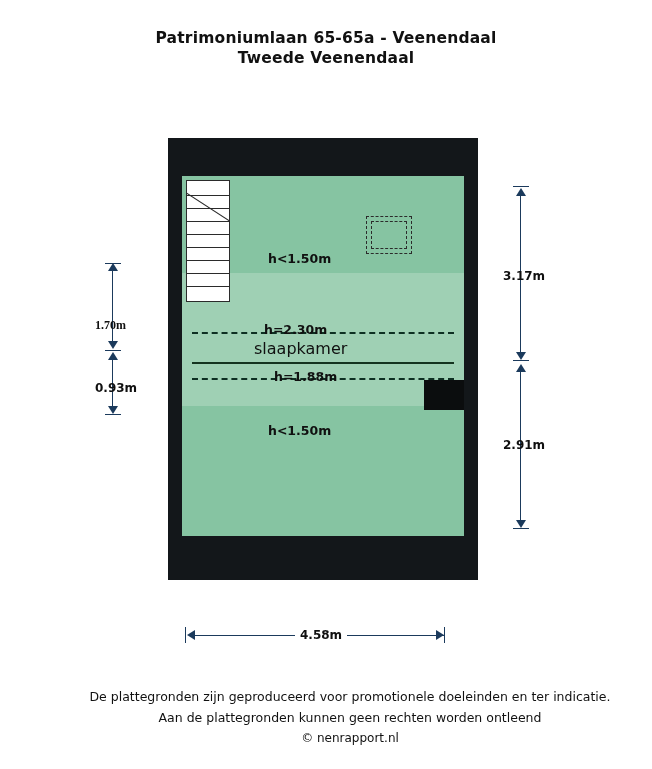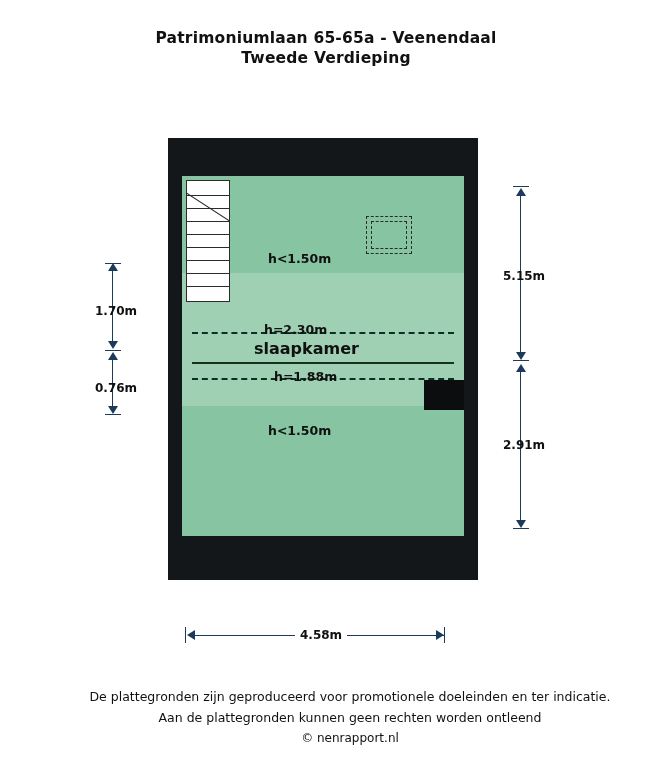--- a/index.html
+++ b/index.html
@@ -178,21 +178,21 @@
   
   .plan-label {
     position: absolute;
     font-size: 12.5px;
     font-weight: bold;
     color: #101010;
     white-space: nowrap;
   }
   .plan-label.room {
     font-size: 16px;
-    font-weight: bold;
+    font-weight: normal;
   }
 
   
   .dim-text {
     position: absolute;
     font-size: 12px;
     font-weight: bold;
     color: #101010;
     white-space: nowrap;
   }
@@ -254,21 +254,21 @@
   }
   .footer-line.copy {
     font-size: 12px;
   }
 </style>
 </head>
 <body>
 
 <div class="title-block">
   <div class="title-line1">Patrimoniumlaan 65-65a - Veenendaal</div>
-  <div class="title-line2">Tweede Verdieping</div>
+  <div class="title-line2">Tweede Veenendaal</div>
 </div>
 
 <div class="plan">
 
   <div class="room-fill"></div>
   <div class="zone-dark-top"></div>
   <div class="zone-dark-bottom"></div>
 
   <div class="band-top"></div>
   <div class="band-bottom"></div>
@@ -304,37 +304,37 @@
   <div class="plan-label" style="left:100px; top:285px;">h&lt;1.50m</div>
 </div>
 
 <div>
 
   <div class="arrow arr-up" style="left:108px; top:263px;"></div>
   <div class="vline" style="left:112px; top:270px; height:72px;"></div>
   <div class="arrow arr-down" style="left:108px; top:341px;"></div>
   <div class="tick" style="left:105px; top:263px;"></div>
   <div class="tick" style="left:105px; top:350px;"></div>
-  <div class="dim-text" style="left:95px; top:304px;">1.70m</div>
+  <div class="dim-text" style="left:95px; top:318px;font-family:Liberation Serif, serif;">1.70m</div>
 
   <div class="arrow arr-up" style="left:108px; top:352px;"></div>
   <div class="vline" style="left:112px; top:359px; height:48px;"></div>
   <div class="arrow arr-down" style="left:108px; top:406px;"></div>
   <div class="tick" style="left:105px; top:414px;"></div>
-  <div class="dim-text" style="left:95px; top:381px;">0.76m</div>
+  <div class="dim-text" style="left:95px; top:381px;">0.93m</div>
 </div>
 
 <div>
 
   <div class="tick" style="left:513px; top:186px;"></div>
   <div class="arrow arr-up" style="left:516px; top:188px;"></div>
   <div class="vline" style="left:520px; top:195px; height:158px;"></div>
   <div class="arrow arr-down" style="left:516px; top:352px;"></div>
   <div class="tick" style="left:513px; top:360px;"></div>
-  <div class="dim-text" style="left:503px; top:269px;">5.15m</div>
+  <div class="dim-text" style="left:503px; top:269px;">3.17m</div>
 
   <div class="arrow arr-up" style="left:516px; top:364px;"></div>
   <div class="vline" style="left:520px; top:371px; height:150px;"></div>
   <div class="arrow arr-down" style="left:516px; top:520px;"></div>
   <div class="tick" style="left:513px; top:528px;"></div>
   <div class="dim-text" style="left:503px; top:438px;">2.91m</div>
 </div>
 
 <div>
   <div class="vline" style="left:185px; top:627px; height:16px;"></div>

